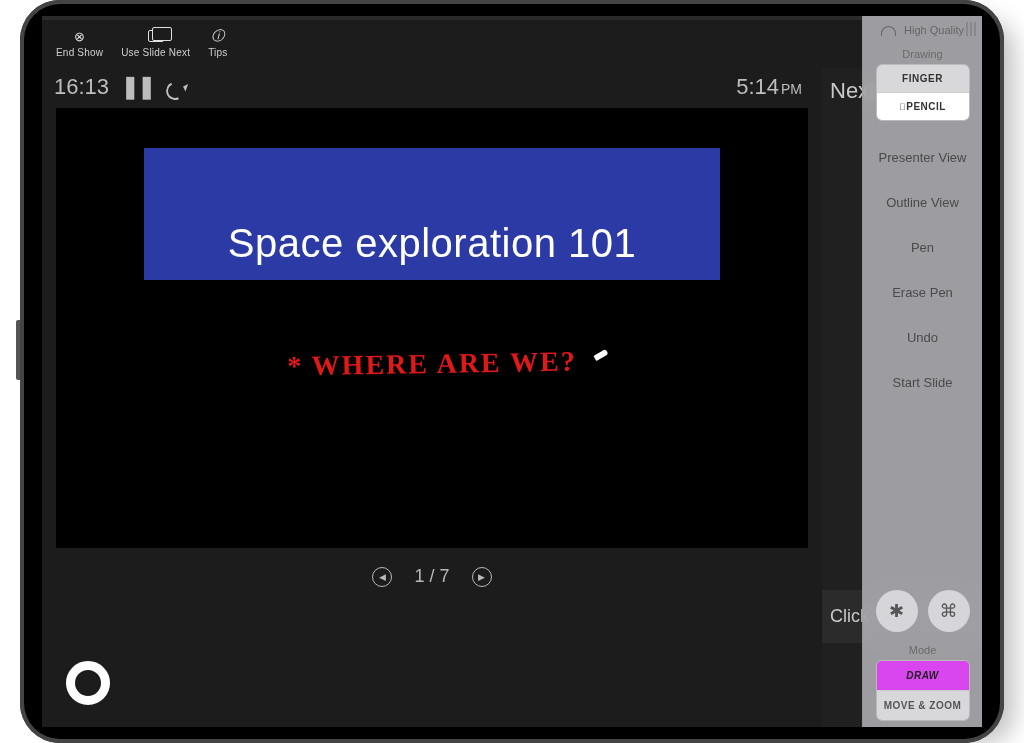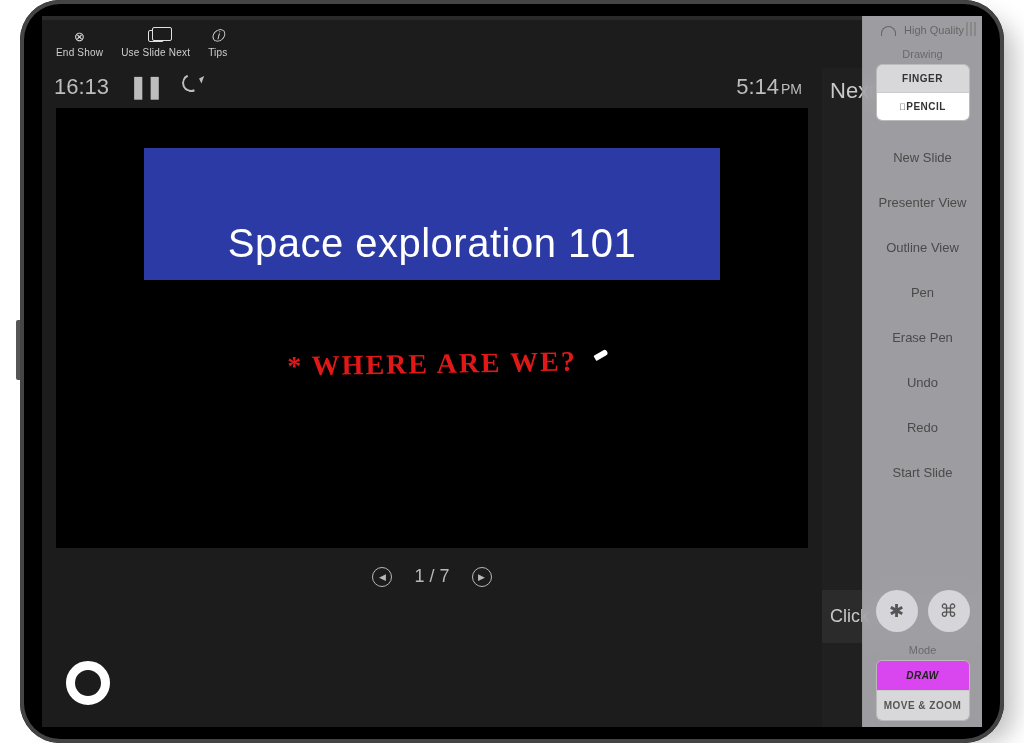--- a/index.html
+++ b/index.html
@@ -27,21 +27,21 @@
   .tbtn .sq{ width:18px; height:12px; border:1.5px solid #e0e0e0; border-radius:2px; position:relative;}
   .tbtn .sq:before{content:""; position:absolute; left:3px; top:-4px; width:18px; height:12px; border:1.5px solid #e0e0e0; border-radius:2px; background:#1c1c1c;}
 
   
   .row{ position:absolute; top:52px; left:0; right:0; bottom:0; display:flex; }
   .left{ flex: 1 1 auto; position:relative; }
   .right{ width:160px; flex:0 0 160px; position:relative; background:#202020;}
 
   
   .timeline{ display:flex; align-items:center; justify-content:space-between; padding:6px 20px 8px 12px; color:#bdbdbd; font-size:22px; font-weight:400;}
-  .timeline .left-t{ display:flex; align-items:flex-start; gap:20px;}
+  .timeline .left-t{ display:flex; align-items:flex-end; gap:12px;}
   .pause{ display:inline-block; letter-spacing:-2px; font-weight:700;}
   .reload{ display:inline-block; width:18px; height:18px; border:2.4px solid #bdbdbd; border-radius:50%; border-top-color:transparent; border-right-color:transparent; position:relative; transform:rotate(20deg);}
   .reload:after{content:""; position:absolute; right:-3px; top:-4px; border:4px solid transparent; border-right-color:#bdbdbd;}
   .ampm{ font-size:14px; margin-left:2px;text-align:center;}
 
   
   .slide{ margin:0 14px; background:#000; height:440px; position:relative; }
   .titlebox{ position:absolute; left:88px; right:88px; top:40px; height:132px; background:#2b3aa4; display:flex; align-items:flex-end; justify-content:center; padding-bottom:14px;}
   .titlebox h1{ color:#fff; font-size:40px; font-weight:300; letter-spacing:.5px;}
   .subtitle{ position:absolute; top:202px; left:0; right:0; text-align:center; color:#fff; font-size:20px; font-weight:300;}
@@ -166,27 +166,25 @@
           </div>
       </div>
 
       <div class="lbl">Drawing</div>
       <div class="seg">
         <button>FINGER</button>
         <button class="active"><span style="font-size:9px;"></span><span>PENCIL</span></button>
       </div>
 
       <div class="sidemenu">
-        <button>New Slide</button>
         <button>Presenter View</button>
         <button>Outline View</button>
         <button>Pen</button>
         <button>Erase Pen</button>
         <button>Undo</button>
-        <button>Redo</button>
         <button>Start Slide</button>
       </div>
 
       <div class="bigbtns">
         <div class="rbtn">
             <span>✱</span>
           </div>
         <div class="rbtn">
             <span>⌘</span>
           </div>

